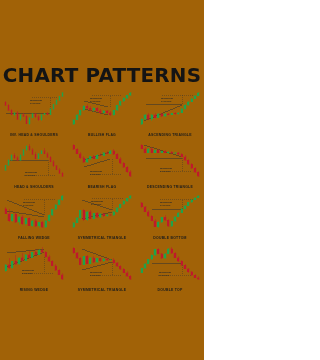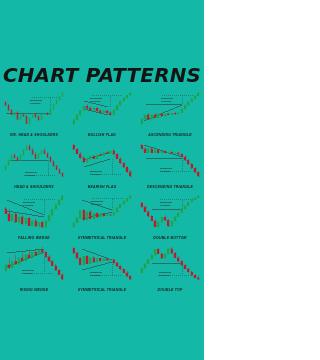--- a/index.html
+++ b/index.html
@@ -1,21 +1,21 @@
 <!DOCTYPE html>
 <html><head>
 <meta charset="utf-8">
 <style>
   html,body{margin:0;padding:0;}
   body{
     width:204px;height:360px;overflow:hidden;
     background:#ffffff;
     font-family:"Liberation Sans", sans-serif;
   }
-  #page{position:relative;width:204px;height:360px;background:#14b8a6;font-style:italic;}
+  #page{position:relative;width:204px;height:360px;background:#a16207;}
 
   #title{
     position:absolute;left:0;top:66px;width:204px;
     text-align:center;
     font-family:"DejaVu Sans", sans-serif;
     font-weight:bold;
     font-size:19.5px;
     letter-spacing:0.2px;
     color:#141414;
     line-height:19px;

